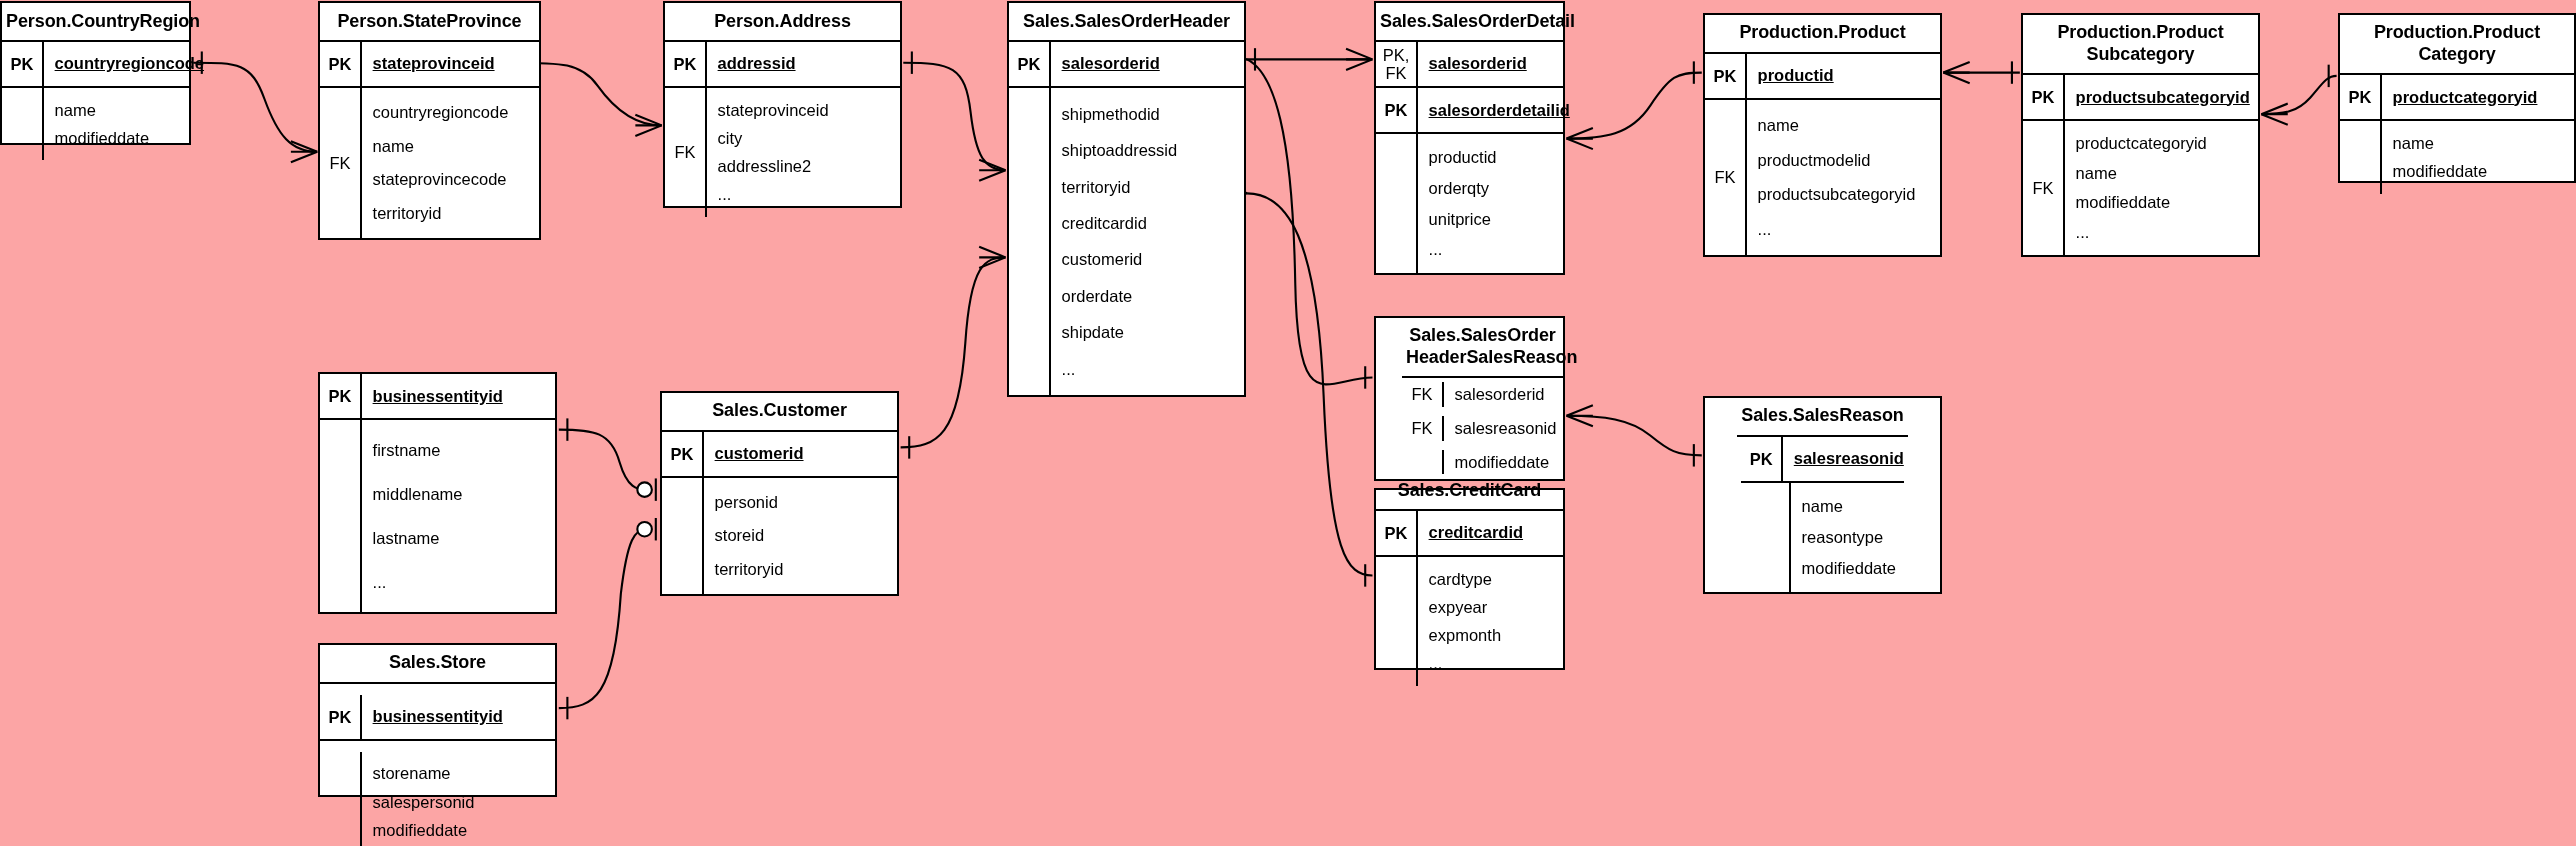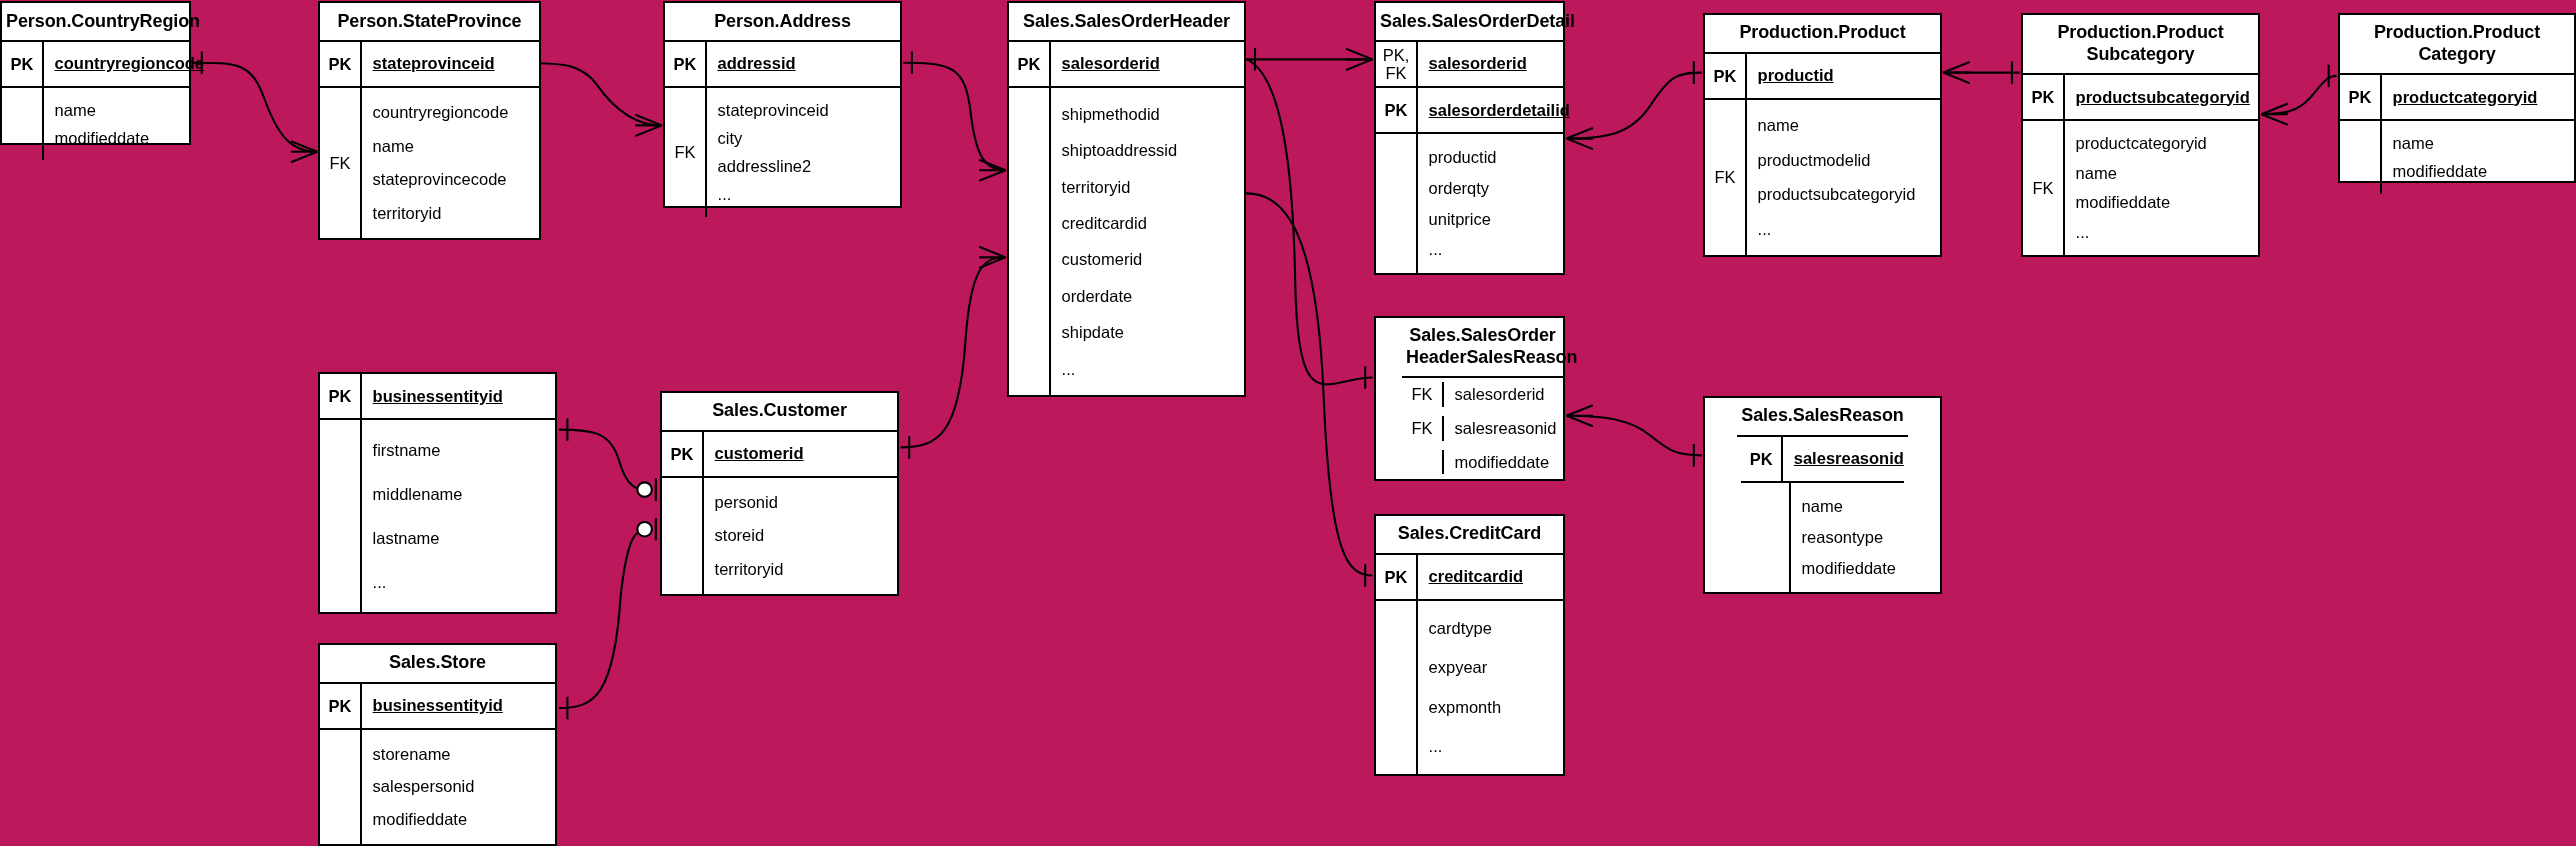--- a/index.html
+++ b/index.html
@@ -4,21 +4,21 @@
 <style>
   html, body {
     margin: 0;
     padding: 0;
     background: #ffffff;
   }
   #canvas {
     position: relative;
     width: 2576px;
     height: 846px;
-    background: #be185d;
+    background: #fca5a5;
     font-family: "Liberation Sans", sans-serif;
     overflow: hidden;
   }
   #edges {
     position: absolute;
     left: 0;
     top: 0;
     width: 2576px;
     height: 846px;
     pointer-events: none;
@@ -458,21 +458,21 @@
         <div class="group-body">
           <div class="attr-key"></div>
           <div class="group-rows">
             <div class="attr-name">personid</div>
             <div class="attr-name">storeid</div>
             <div class="attr-name">territoryid</div>
           </div>
         </div>
       </div>
     </div>
-    <div class="entity" style="left: 318px; top: 643px; width: 239px; height: 203px;">
+    <div class="entity" style="left: 318px; top: 643px; width: 239px; height: 154px; gap: 11px;">
       <div class="entity-title">Sales.Store</div>
       <div class="attr-group">
         <div class="group-body">
           <div class="attr-key pk" style="font-weight: bold;">
             <span>PK</span>
           </div>
           <div class="group-rows">
             <div class="attr-name pk">businessentityid</div>
           </div>
         </div>
@@ -525,21 +525,21 @@
         <div class="group-body">
           <div class="attr-key"></div>
           <div class="group-rows">
             <div class="attr-name">name</div>
             <div class="attr-name">reasontype</div>
             <div class="attr-name">modifieddate</div>
           </div>
         </div>
       </div>
     </div>
-    <div class="entity" style="left: 1374px; top: 514px; width: 191px; height: 262px; justify-content: center;">
+    <div class="entity" style="left: 1374px; top: 488px; width: 191px; height: 182px; justify-content: center;">
       <div class="entity-title">Sales.CreditCard</div>
       <div class="attr-group">
         <div class="group-body">
           <div class="attr-key pk" style="font-weight: bold;">
             <span>PK</span>
           </div>
           <div class="group-rows">
             <div class="attr-name pk">creditcardid</div>
           </div>
         </div>

